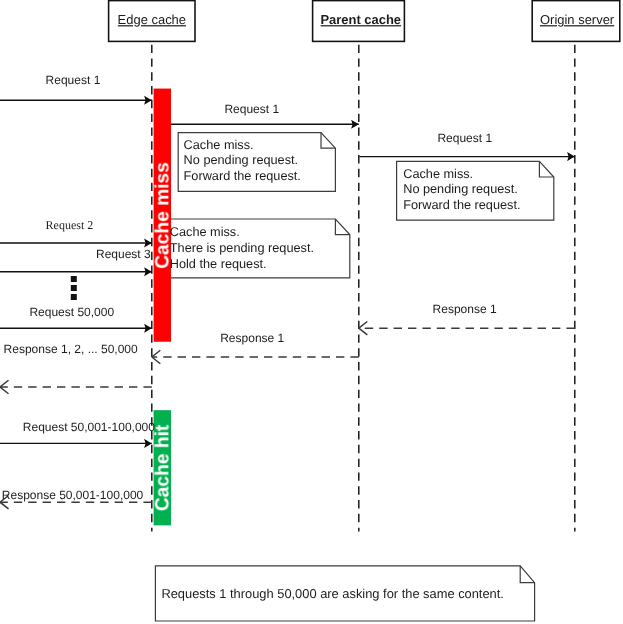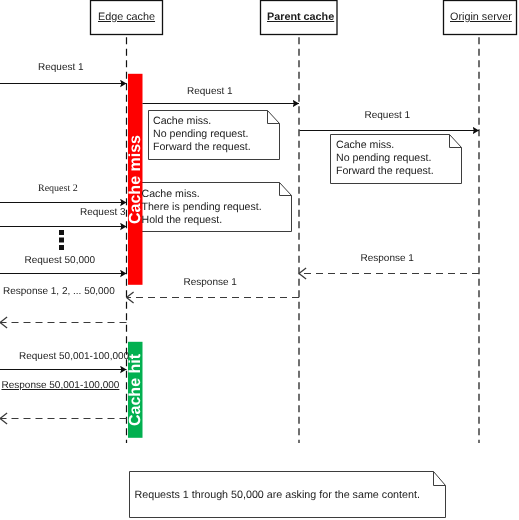--- a/index.html
+++ b/index.html
@@ -91,21 +91,21 @@
 <div class="lbl" style="left:38px;top:62px;">Request 1</div>
 <div class="lbl" style="left:187px;top:86px;">Request 1</div>
 <div class="lbl" style="left:364.5px;top:110px;">Request 1</div>
 <div class="lbl" style="left:38px;top:183px;font-family:Liberation Serif, serif;">Request 2</div>
 <div class="lbl" style="left:38px;top:207px;margin-left:42px;">Request 3</div>
 <div class="lbl" style="left:24.5px;top:255px;">Request 50,000</div>
 <div class="lbl" style="left:360.5px;top:252.5px;">Response 1</div>
 <div class="lbl" style="left:183.5px;top:277px;">Response 1</div>
 <div class="lbl" style="left:3px;top:286px;">Response 1, 2, ... 50,000</div>
 <div class="lbl" style="left:3px;top:351px;margin-left:16px;">Request 50,001-100,000</div>
-<div class="lbl" style="left:1.5px;top:380px;text-decoration:underline;">Response 50,001-100,000</div>
+<div class="lbl" style="left:1.5px;top:408px;">Response 50,001-100,000</div>
 
 <div class="ntxt" style="left:153px;top:115px;">Cache miss.</div>
 <div class="ntxt" style="left:153px;top:128px;">No pending request.</div>
 <div class="ntxt" style="left:153px;top:141px;">Forward the request.</div>
 
 <div class="ntxt" style="left:336px;top:139px;">Cache miss.</div>
 <div class="ntxt" style="left:336px;top:152px;">No pending request.</div>
 <div class="ntxt" style="left:336px;top:165px;">Forward the request.</div>
 
 <div class="ntxt" style="left:141.5px;top:188px;">Cache miss.</div>

